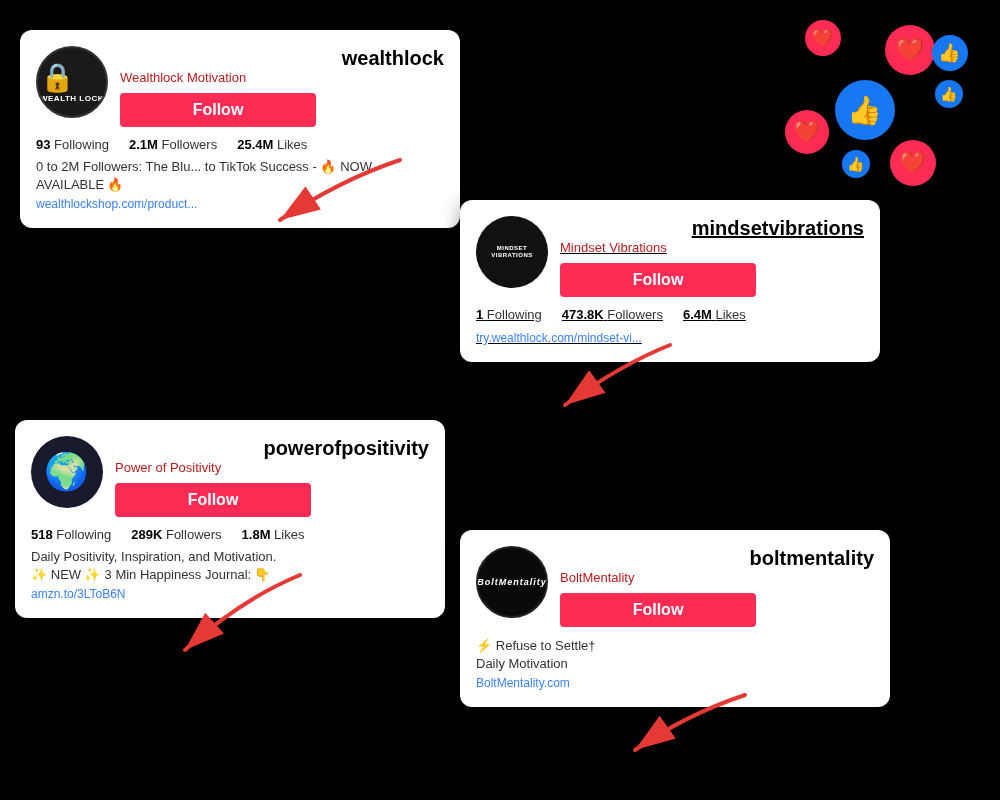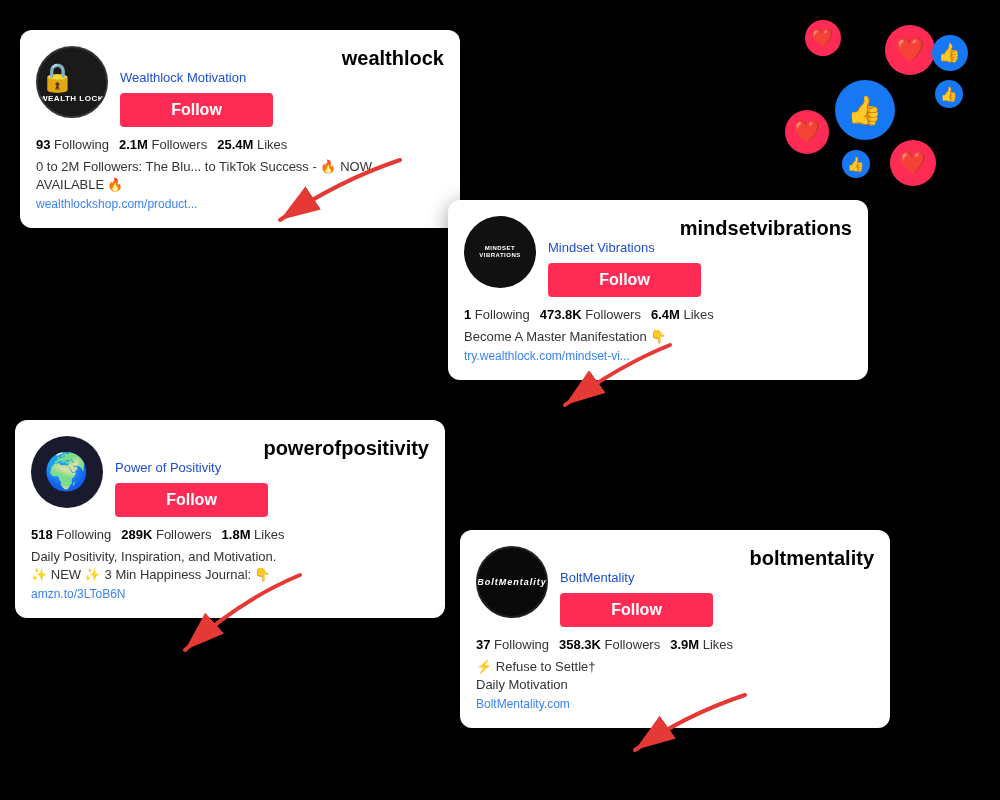--- a/index.html
+++ b/index.html
@@ -69,40 +69,40 @@
     .username {
       font-size: 20px;
       font-weight: 800;
       color: #000;
       line-height: 1.2;
       text-align: right;
     }
 
     .display-name {
       font-size: 13px;
-      color: #1d4ed8;
+      color: #b91c1c;
       margin-bottom: 8px;
     }
 
     .follow-btn {
       background: #fe2c55;
       color: #fff;
       border: none;
       border-radius: 4px;
       padding: 8px 0;
       font-size: 16px;
       font-weight: 600;
       cursor: pointer;
-      width: 153px;
+      width: 196px;
       text-align: center;
     }
 
     .stats-row {
       display: flex;
-      gap: 10px;
+      gap: 20px;
       margin-bottom: 6px;
       font-size: 13px;
       color: #333;
     }
 
     .stat-value {
       font-weight: 700;
       color: #000;
     }
 
@@ -120,22 +120,23 @@
 
     
     #card-wealthlock {
       top: 30px;
       left: 20px;
       width: 440px;
     }
 
     #card-mindset {
       top: 200px;
-      left: 448px;
+      left: 460px;
       width: 420px;
+      text-decoration: underline;
     }
 
     #card-positivity {
       top: 420px;
       left: 15px;
       width: 430px;
     }
 
     #card-bolt {
       top: 530px;
@@ -239,23 +240,20 @@
       <div class="username">mindsetvibrations</div>
       <div class="display-name">Mindset Vibrations</div>
       <button class="follow-btn">Follow</button>
     </div>
   </div>
   <div class="stats-row">
     <span><span class="stat-value">1</span> <span>Following</span></span>
     <span><span class="stat-value">473.8K</span> <span>Followers</span></span>
     <span><span class="stat-value">6.4M</span> <span>Likes</span></span>
   </div>
-  <div class="bio-text">
-    <span>Become A Master Manifestation 👇</span>
-  </div>
   <a class="bio-link">try.wealthlock.com/mindset-vi...</a>
 </div>
 
 <div class="profile-card" id="card-positivity">
   <div class="card-top">
     <div class="avatar avatar-positivity">
       <span class="positivity-icon">🌍</span>
     </div>
     <div class="profile-info">
       <div class="username">powerofpositivity</div>
@@ -278,25 +276,20 @@
 <div class="profile-card" id="card-bolt">
   <div class="card-top">
     <div class="avatar avatar-bolt">
       <div class="bolt-text">BoltMentality</div>
     </div>
     <div class="profile-info">
       <div class="username">boltmentality</div>
       <div class="display-name">BoltMentality</div>
       <button class="follow-btn">Follow</button>
     </div>
-  </div>
-  <div class="stats-row">
-    <span><span class="stat-value">37</span> <span>Following</span></span>
-    <span><span class="stat-value">358.3K</span> <span>Followers</span></span>
-    <span><span class="stat-value">3.9M</span> <span>Likes</span></span>
   </div>
   <div class="bio-text">
     <span>⚡ Refuse to Settle†</span><br>
     <span>Daily Motivation</span>
   </div>
   <a class="bio-link">BoltMentality.com</a>
 </div>
 
 <div class="reactions-area">
 

